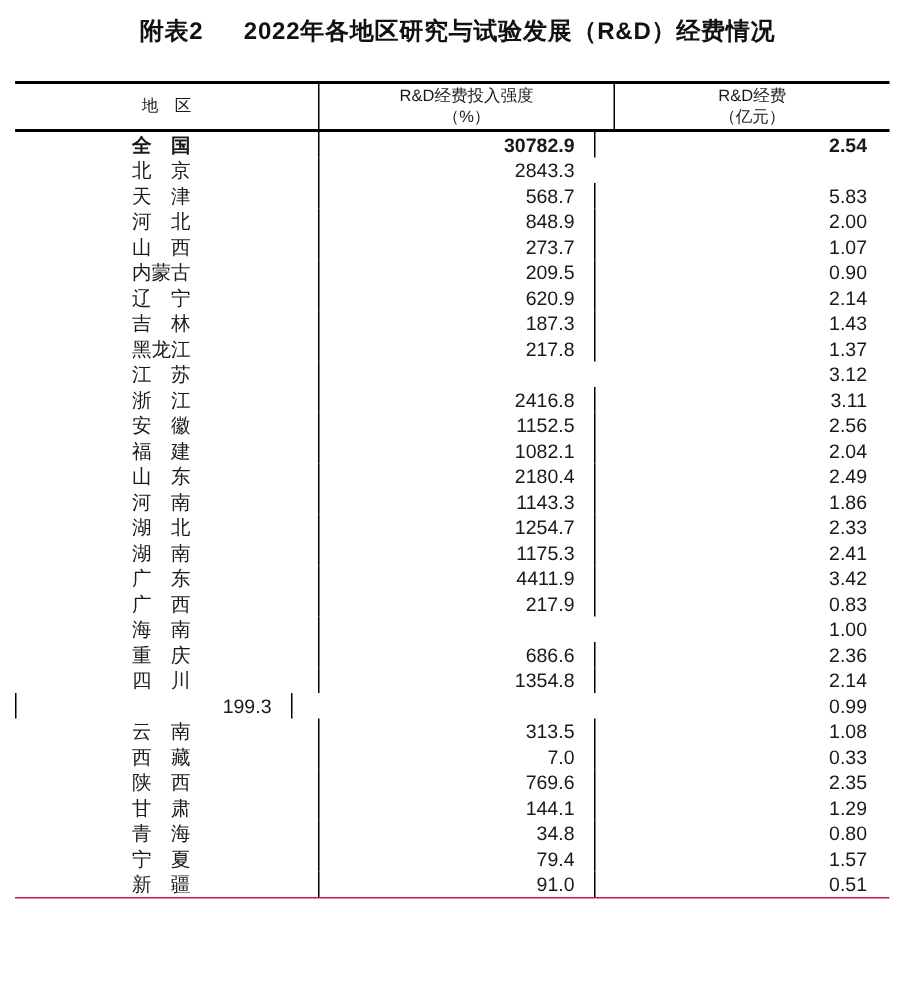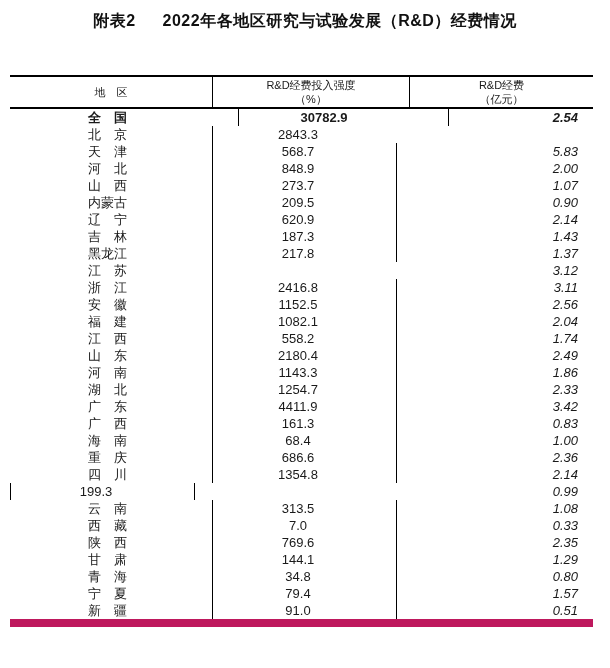--- a/index.html
+++ b/index.html
@@ -23,24 +23,24 @@
     display: flex;
     justify-content: center;
     gap: 27px;
     font-size: 16px;
     font-weight: bold;
     color: #111111;
     letter-spacing: 0.5px;
   }
   .rd-table {
     position: absolute;
-    left: 10px; top: 75px;
+    left: 10px; top: 54px;
     width: 583px;
     border-top: 2px solid #000000;
-    border-bottom: 8px solid #be185d;
+    border-bottom: 1px solid #be185d;
   }
   .header-row {
     display: flex;
     height: 32px;
     border-bottom: 2px solid #000000;
   }
   .header-cell {
     display: flex;
     flex-direction: column;
     align-items: center;
@@ -52,39 +52,38 @@
   .col1 { width: 202px; }
   .col2 { width: 184px; border-left: 1px solid #000000; }
   .col3 { flex: 1;      border-left: 1px solid #000000; }
   .tbody { width: 100%; }
   .row {
     display: flex;
     height: 17px;
     line-height: 17px;
     font-size: 13px;
   }
-  .row.bold { font-weight: bold; gap: 26px; }
+  .row.bold { font-weight: bold; }
   .row .c1 {
     width: 202px;
     padding-left: 78px;
     white-space: pre;
     overflow: hidden;
   }
   .row .c2 {
     width: 184px;
     border-left: 1px solid #000000;
-    text-align: center;
+    text-align: right;
     padding-right: 13px;
   }
   .row .c3 {
     flex: 1;
     border-left: 1px solid #000000;
     text-align: right;
     padding-right: 15px;
-    font-style: italic;
   }
 </style>
 </head>
 <body>
 
 <div class="page">
 
   <div class="title">
     <span>附表2</span>
     <span>2022年各地区研究与试验发展（R&amp;D）经费情况</span>
@@ -164,52 +163,51 @@
           <div class="c1">安　徽</div>
           <div class="c2">1152.5</div>
           <div class="c3">2.56</div>
         </div>
         <div class="row">
           <div class="c1">福　建</div>
           <div class="c2">1082.1</div>
           <div class="c3">2.04</div>
         </div>
         <div class="row">
-          <div class="c1">江　西</div>
-          <div class="c2">558.2</div>
-          <div class="c3">1.74</div>
-        </div>
-        <div class="row">
           <div class="c1">山　东</div>
           <div class="c2">2180.4</div>
           <div class="c3">2.49</div>
         </div>
         <div class="row">
           <div class="c1">河　南</div>
           <div class="c2">1143.3</div>
           <div class="c3">1.86</div>
         </div>
         <div class="row">
           <div class="c1">湖　北</div>
           <div class="c2">1254.7</div>
           <div class="c3">2.33</div>
         </div>
         <div class="row">
+          <div class="c1">湖　南</div>
+          <div class="c2">1175.3</div>
+          <div class="c3">2.41</div>
+        </div>
+        <div class="row">
           <div class="c1">广　东</div>
           <div class="c2">4411.9</div>
           <div class="c3">3.42</div>
         </div>
         <div class="row">
           <div class="c1">广　西</div>
-          <div class="c2">161.3</div>
+          <div class="c2">217.9</div>
           <div class="c3">0.83</div>
         </div>
         <div class="row">
           <div class="c1">海　南</div>
-          <div class="c2">68.4</div>
           <div class="c3">1.00</div>
         </div>
         <div class="row">
           <div class="c1">重　庆</div>
           <div class="c2">686.6</div>
           <div class="c3">2.36</div>
         </div>
         <div class="row">
           <div class="c1">四　川</div>
           <div class="c2">1354.8</div>

